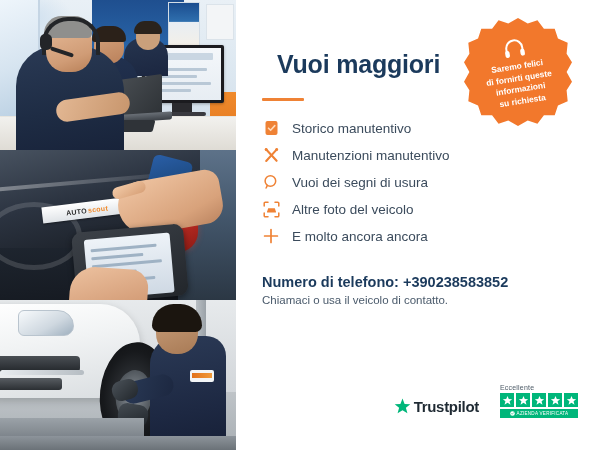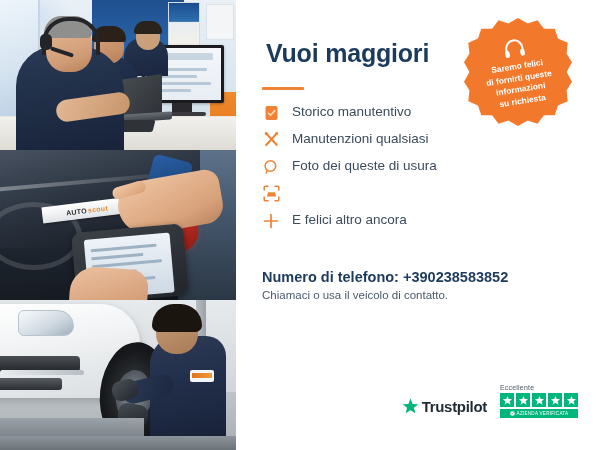--- a/index.html
+++ b/index.html
@@ -334,74 +334,75 @@
     background: #ffffff;
     padding: 34px 24px 0 26px;
     box-sizing: border-box;
   }
   .heading {
     font-size: 25px;
     line-height: 1.22;
     font-weight: bold;
     color: #1b3a5c;
     letter-spacing: -0.2px;
-    margin: 4px;
+    margin: 15px;
     max-width: 215px;
   }
   .rule {
     width: 42px;
     height: 3px;
     background: #ef8235;
     margin: 18px 0 14px 0;
     border-radius: 1px;
   }
 
   
   .feature-list { list-style: none; margin: 0; padding: 0; }
   .feature-item {
     display: flex;
+    align-items: center;
     gap: 12px;
     height: 27px;
   }
   .ico {
     flex: 0 0 18px;
     width: 18px; height: 18px;
     display: flex; align-items: center; justify-content: center;
     color: #ef8235;
   }
   .feat-label {
     font-size: 13.5px;
     color: #3b4b5c;
     white-space: nowrap;
   }
 
   
   .phone-line {
-    margin-top: 30px;
+    margin-top: 24px;
     font-size: 14.5px;
     font-weight: bold;
     color: #1b3a5c;
     white-space: nowrap;
   }
   .sub-line {
     margin-top: 9px;
     font-size: 11.5px;
     color: #4a5a6b;
     line-height: 1.62;
     white-space: nowrap;
   }
 
   
   .trust-wrap {
     position: absolute;
     right: 22px;
     bottom: 32px;
     display: flex;
     align-items: flex-end;
-    gap: 13px;
+    gap: 21px;
   }
   .tp-logo { display: flex; align-items: center; gap: 3px; padding-bottom: 3px;}
   .tp-name { font-size: 15px; font-weight: bold; color: #1f2a33; letter-spacing: -0.3px;}
   .tp-right { display: flex; flex-direction: column; align-items: center; gap: 2px; }
   .tp-ecc { font-size: 7px; color: #4c5a66; letter-spacing: .2px; align-self: flex-start; }
   .tp-stars { display: flex; gap: 2px; }
   .tp-star {
     width: 14px; height: 14px;
     background: #00b67a;
     display: flex; align-items: center; justify-content: center;
@@ -579,53 +580,54 @@
 
       <li class="feature-item">
         <span class="ico">
           <svg width="17" height="17" viewBox="0 0 17 17">
             <path d="M3 2.2 L13.6 13.8" stroke="#ef8235" stroke-width="2.1" stroke-linecap="round"></path>
             <path d="M13.8 2.4 L3.2 14" stroke="#ef8235" stroke-width="2.1" stroke-linecap="round"></path>
             <circle cx="3.2" cy="2.6" r="1.5" fill="#ef8235"></circle>
             <circle cx="13.6" cy="2.6" r="1.5" fill="#ef8235"></circle>
           </svg>
         </span>
-        <span class="feat-label">Manutenzioni qualsiasi</span>
+        <span class="feat-label">Manutenzioni manutentivo</span>
       </li>
 
       <li class="feature-item">
         <span class="ico">
           <svg width="16" height="16" viewBox="0 0 16 16">
             <circle cx="7.4" cy="7" r="5.3" stroke="#ef8235" stroke-width="1.5" fill="none"></circle>
             <path d="M4.4 11.4 L3.1 14" stroke="#ef8235" stroke-width="1.5" stroke-linecap="round"></path>
           </svg>
         </span>
-        <span class="feat-label">Foto dei queste di usura</span>
+        <span class="feat-label">Vuoi dei segni di usura</span>
       </li>
 
       <li class="feature-item">
         <span class="ico">
           <svg width="17" height="17" viewBox="0 0 17 17">
             <path d="M1.2 5 V2.3 A1.1 1.1 0 0 1 2.3 1.2 H5" stroke="#ef8235" stroke-width="1.5" fill="none" stroke-linecap="round"></path>
             <path d="M12 1.2 H14.7 A1.1 1.1 0 0 1 15.8 2.3 V5" stroke="#ef8235" stroke-width="1.5" fill="none" stroke-linecap="round"></path>
             <path d="M15.8 12 V14.7 A1.1 1.1 0 0 1 14.7 15.8 H12" stroke="#ef8235" stroke-width="1.5" fill="none" stroke-linecap="round"></path>
             <path d="M5 15.8 H2.3 A1.1 1.1 0 0 1 1.2 14.7 V12" stroke="#ef8235" stroke-width="1.5" fill="none" stroke-linecap="round"></path>
             <path d="M4.2 10.2 L5.2 7.3 H11.8 L12.8 10.2 Z" fill="#ef8235"></path>
             <rect x="4" y="10" width="9" height="1.5" rx=".6" fill="#ef8235"></rect>
           </svg>
         </span>
+        <span class="feat-label">Altre foto del veicolo</span>
       </li>
 
       <li class="feature-item">
         <span class="ico">
           <svg width="16" height="16" viewBox="0 0 16 16">
             <path d="M8 1.6 V14.4 M1.6 8 H14.4" stroke="#ef8235" stroke-width="1.7" stroke-linecap="round"></path>
           </svg>
         </span>
-        <span class="feat-label">E felici altro ancora</span>
+        <span class="feat-label">E molto ancora ancora</span>
       </li>
     </ul>
 
     <div class="phone-line">Numero di telefono: +390238583852</div>
     <div class="sub-line" style="margin-top:1px;">Chiamaci o usa il veicolo di contatto.</div>
 
     <div class="trust-wrap">
       <div class="tp-logo">
         <svg width="17" height="17" viewBox="0 0 17 17">
           <path d="M8.5 0.6 L10.6 5.9 L16.3 6.2 L11.9 9.8 L13.4 15.3 L8.5 12.2 L3.6 15.3 L5.1 9.8 L0.7 6.2 L6.4 5.9 Z" fill="#00b67a"></path>

